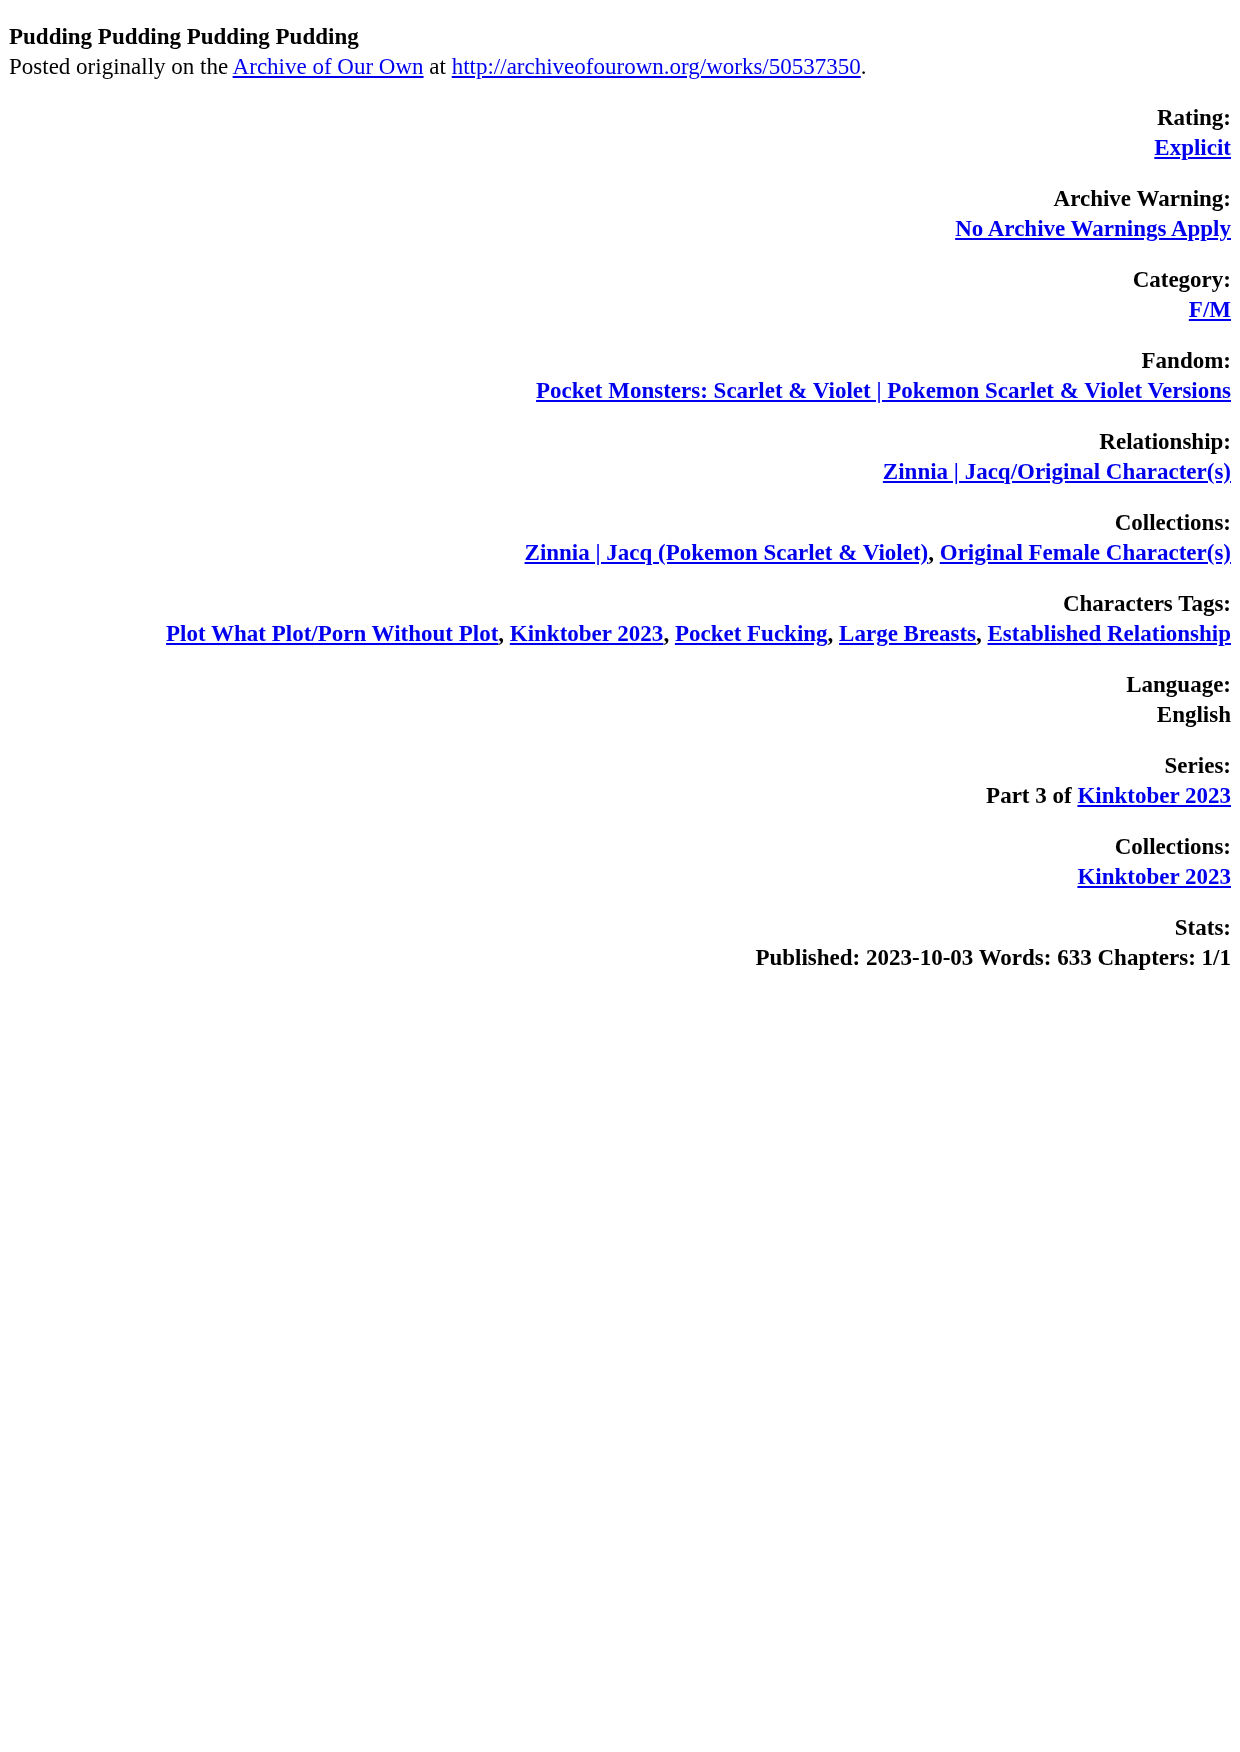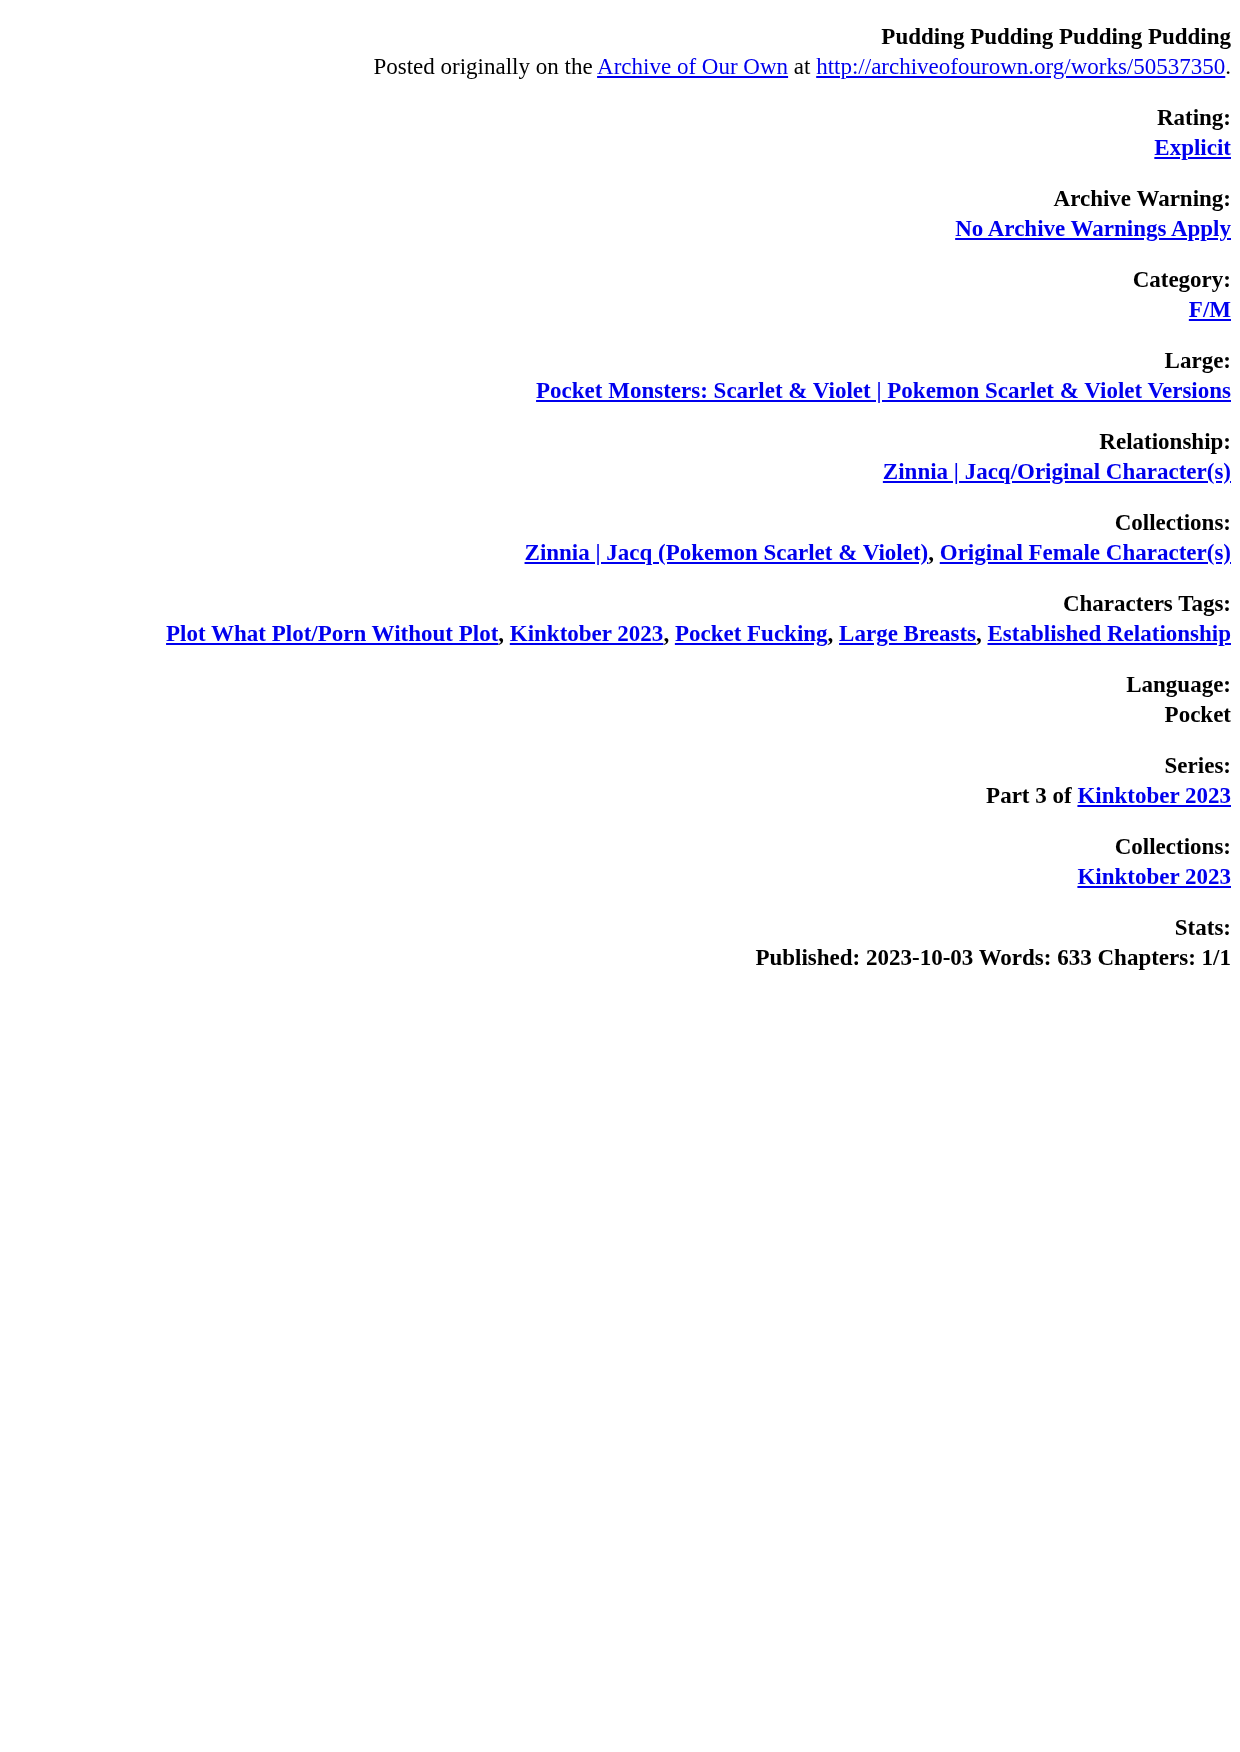--- a/index.html
+++ b/index.html
@@ -6,21 +6,21 @@
   html, body { margin: 0; padding: 0; background: #ffffff; }
   body {
     width: 1240px;
     min-height: 1752px;
     font-family: "Liberation Serif", "DejaVu Serif", serif;
     font-size: 23px;
     line-height: 30px;
     color: #000000;
     padding: 0 9px;
   }
-  .header { margin-top: 22px; text-align: right; }
+  .header { margin-top: 22px; text-align: left; }
   .title  { font-weight: bold; }
   a.lnk {
     color: var(--link-color, #0000EE);
     text-decoration: underline;
     cursor: pointer;
   }
   dl.meta { margin: 0; padding: 0; text-align: right; }
   dl.meta dt { font-weight: bold; margin-top: 21px; }
   dl.meta dd { margin: 0 0 0 22px; padding: 0; font-weight: bold; }
 </style>
@@ -32,29 +32,29 @@
   <div class="byline"><span>Posted originally on the </span><a href="#" class="lnk">Archive of Our Own</a><span> at </span><a href="#" class="lnk">http://archiveofourown.org/works/50537350</a><span>.</span></div>
 </div>
 
 <dl class="meta">
     <dt>Rating:</dt>
     <dd><a href="#" class="lnk">Explicit</a></dd>
     <dt>Archive Warning:</dt>
     <dd><a href="#" class="lnk">No Archive Warnings Apply</a></dd>
     <dt>Category:</dt>
     <dd><a href="#" class="lnk">F/M</a></dd>
-    <dt>Large:</dt>
+    <dt>Fandom:</dt>
     <dd><a href="#" class="lnk">Pocket Monsters: Scarlet &amp; Violet | Pokemon Scarlet &amp; Violet Versions</a></dd>
     <dt>Relationship:</dt>
     <dd><a href="#" class="lnk">Zinnia | Jacq/Original Character(s)</a></dd>
     <dt>Collections:</dt>
     <dd><a href="#" class="lnk">Zinnia | Jacq (Pokemon Scarlet &amp; Violet)</a>, <a href="#" class="lnk">Original Female Character(s)</a></dd>
     <dt>Characters Tags:</dt>
     <dd><a href="#" class="lnk">Plot What Plot/Porn Without Plot</a>, <a href="#" class="lnk">Kinktober 2023</a>, <a href="#" class="lnk">Pocket Fucking</a>, <a href="#" class="lnk">Large Breasts</a>, <a href="#" class="lnk">Established Relationship</a></dd>
     <dt>Language:</dt>
-    <dd><span>Pocket</span></dd>
+    <dd><span>English</span></dd>
     <dt>Series:</dt>
     <dd>Part 3 of <a href="#" class="lnk">Kinktober 2023</a></dd>
     <dt>Collections:</dt>
     <dd><a href="#" class="lnk">Kinktober 2023</a></dd>
     <dt>Stats:</dt>
     <dd><span>Published: 2023-10-03 Words: 633 Chapters: 1/1</span></dd>
   </dl>
 
 </body></html>

